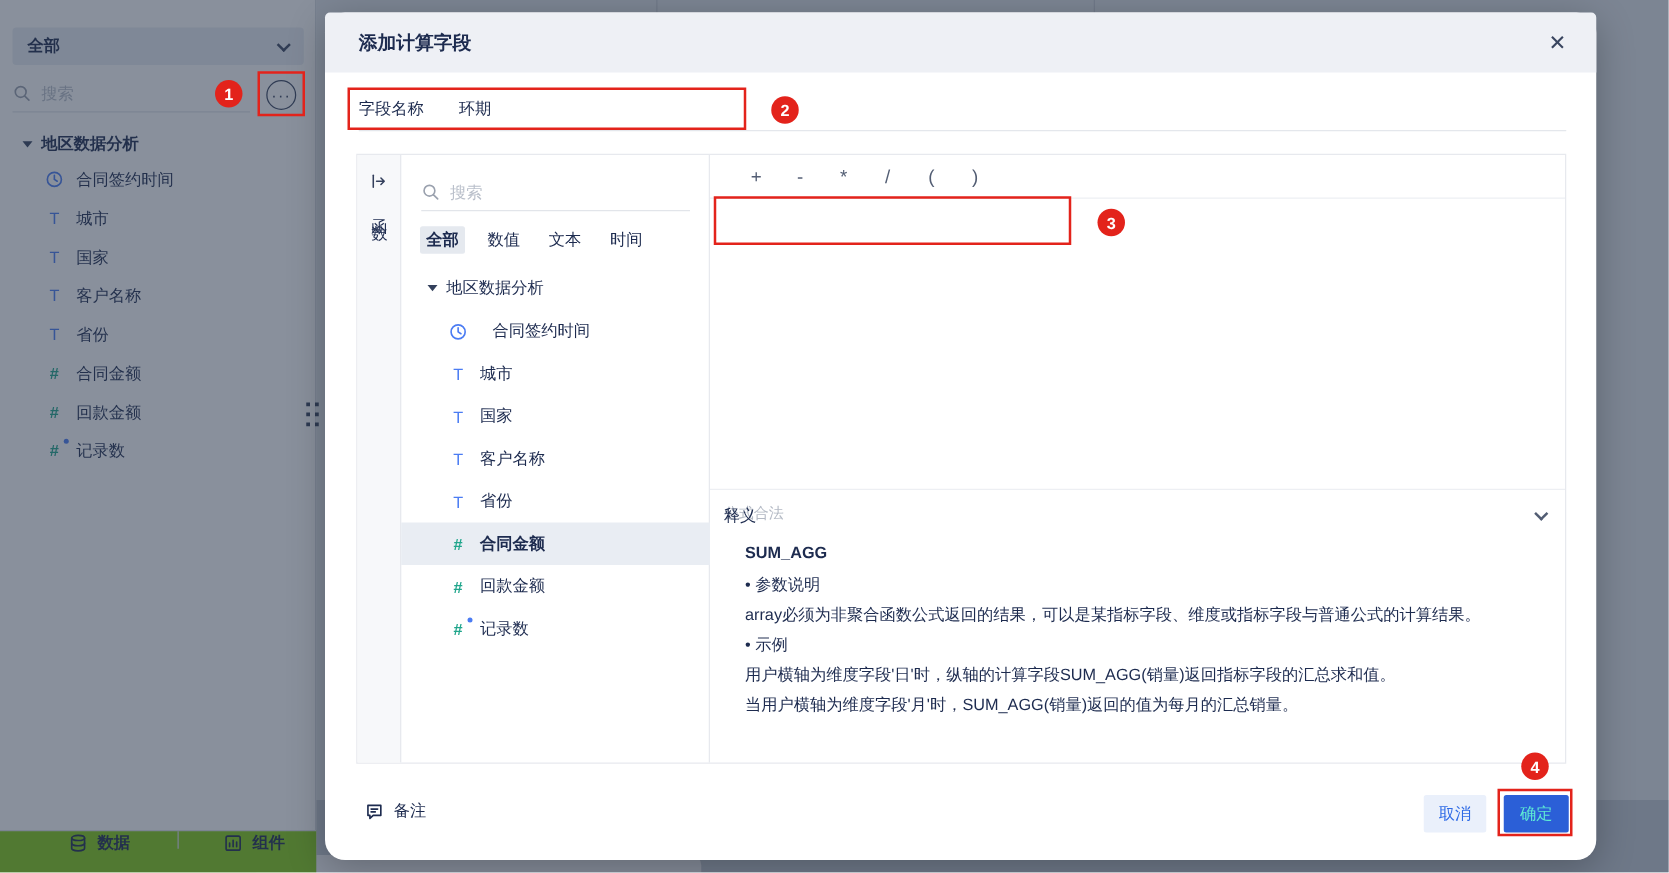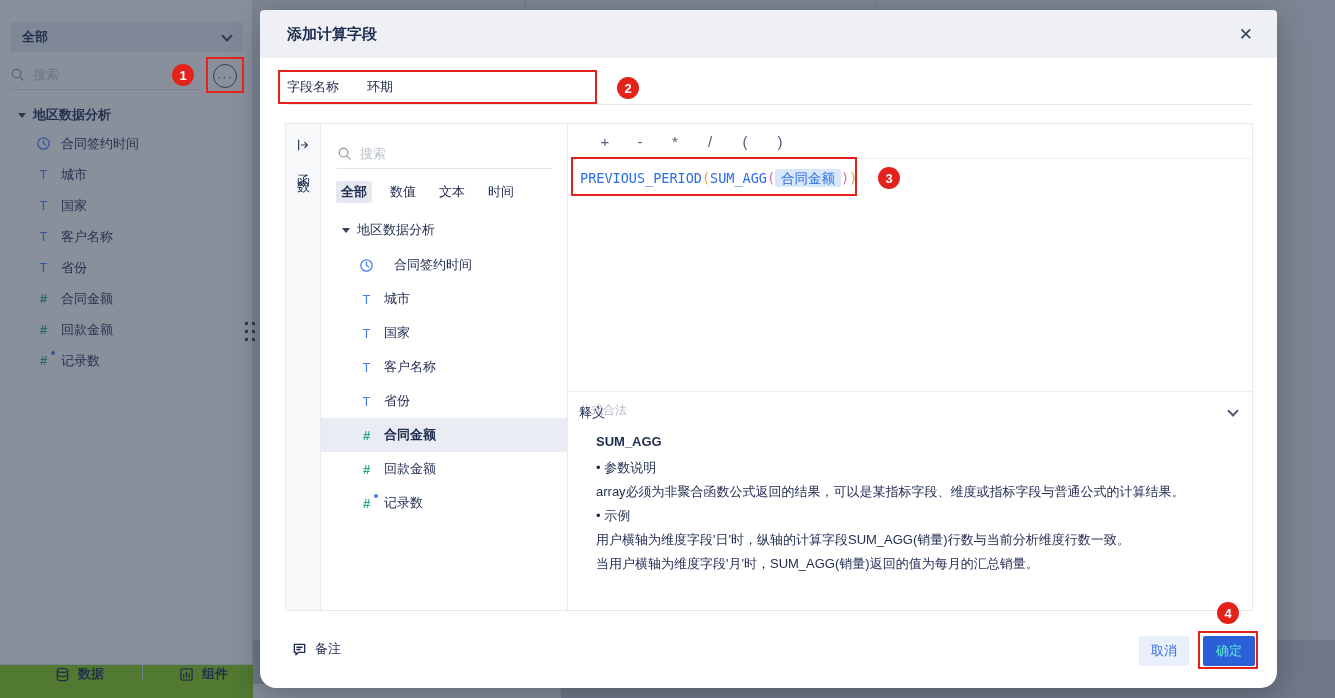--- a/index.html
+++ b/index.html
@@ -306,35 +306,32 @@
 
     <div class="formula-panel">
       <div class="op-row">
         <span>+</span>
         <span>-</span>
         <span>*</span>
         <span>/</span>
         <span>(</span>
         <span>)</span>
       </div>
-      <div class="formula-editor">
-        <span class="tok-fn">PREVIOUS_PERIOD</span><span class="tok-p1">(</span><span class="tok-fn">SUM_AGG</span><span class="tok-p2">(</span><span class="tok-chip">合同金额</span><span class="tok-p2">)</span><span class="tok-p1">)</span>
-      </div>
       <div class="status-line">公式合法</div>
       <div class="explain-divider"></div>
       <div class="explain-hdr">
         <span>释义</span>
         <span class="chev" style="margin-top:-4px"></span>
       </div>
       <div class="explain-body">
         <div class="explain-fn">SUM_AGG</div>
         <div>• 参数说明</div>
         <div>array必须为非聚合函数公式返回的结果，可以是某指标字段、维度或指标字段与普通公式的计算结果。</div>
         <div>• 示例</div>
-        <div>用户横轴为维度字段'日'时，纵轴的计算字段SUM_AGG(销量)行数与当前分析维度行数一致。</div>
+        <div>用户横轴为维度字段'日'时，纵轴的计算字段SUM_AGG(销量)返回指标字段的汇总求和值。</div>
         <div>当用户横轴为维度字段'月'时，SUM_AGG(销量)返回的值为每月的汇总销量。</div>
       </div>
     </div>
   </div>
 
   <div class="note-row">
     <svg viewBox="0 0 16 16" width="15" height="15">
       <path class="st" d="M2.5 2.5h11v8.5H7l-2.8 2.6V11H2.5z" stroke="#1d2b4f"></path>
       <path class="st" d="M5.2 5.6h5.6M5.2 8h3.6" stroke="#1d2b4f"></path>
     </svg>

